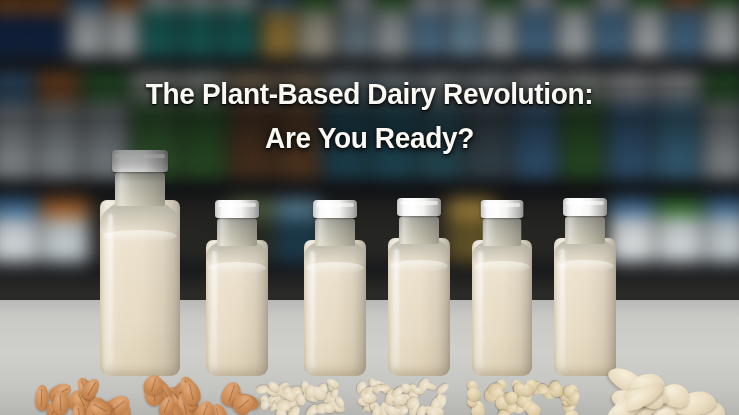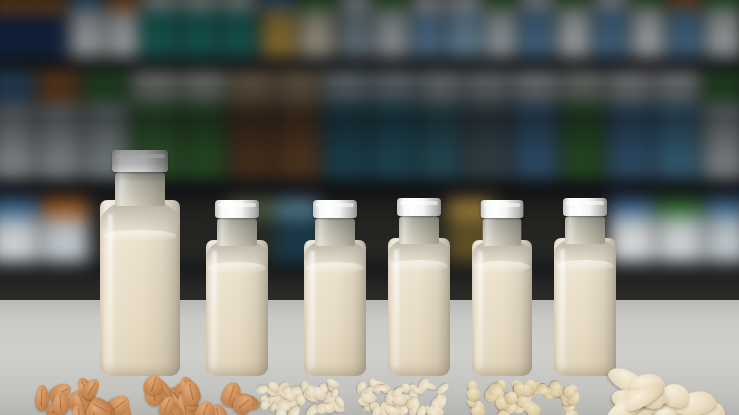--- a/index.html
+++ b/index.html
@@ -451,14 +451,18 @@
       <div class="cashew" style="left: 607.743px; top: 393.592px; width: 39.0854px; height: 20.3164px; transform: rotate(-50.7141deg); border-radius: 54% 46% 50% 50% / 62% 62% 38% 38%;"></div>
       <div class="cashew" style="left: 660.276px; top: 383.677px; width: 30.4574px; height: 23.3239px; transform: rotate(15.4149deg); border-radius: 54% 46% 50% 50% / 62% 62% 38% 38%;"></div>
       <div class="cashew" style="left: 621.176px; top: 399.108px; width: 34.8299px; height: 19.3406px; transform: rotate(-7.72358deg); border-radius: 54% 46% 50% 50% / 62% 62% 38% 38%;"></div>
       <div class="cashew" style="left: 625.98px; top: 387.713px; width: 41.6094px; height: 17.5794px; transform: rotate(2.12187deg); border-radius: 54% 46% 50% 50% / 62% 62% 38% 38%;"></div>
       <div class="cashew" style="left: 603.743px; top: 400.379px; width: 42.5346px; height: 18.1517px; transform: rotate(-29.2748deg); border-radius: 54% 46% 50% 50% / 62% 62% 38% 38%;"></div>
       <div class="cashew" style="left: 635.993px; top: 387.709px; width: 28.3618px; height: 20.4961px; transform: rotate(20.1563deg); border-radius: 54% 46% 50% 50% / 62% 62% 38% 38%;"></div>
       <div class="cashew" style="left: 623.39px; top: 387.944px; width: 42.0834px; height: 17.0925px; transform: rotate(-32.5332deg); border-radius: 54% 46% 50% 50% / 62% 62% 38% 38%;"></div>
     </div>
 
   <div class="titleband"></div>
+  <div class="headline">
+    <div class="hl-line hl-1">The Plant-Based Dairy Revolution:</div>
+    <div class="hl-line hl-2">Are You Ready?</div>
+  </div>
 
 </div>
 
 </body></html>

